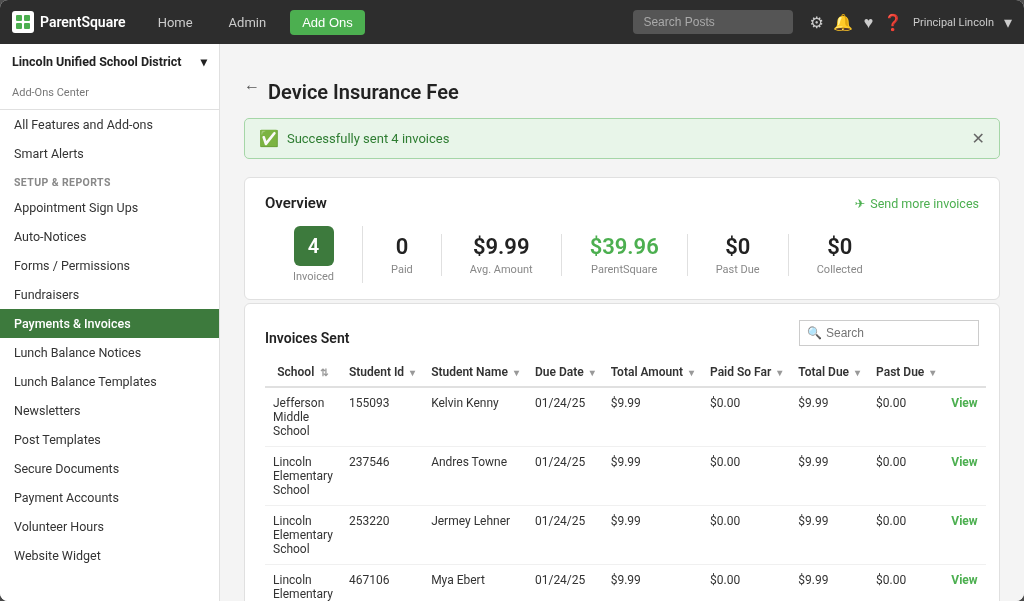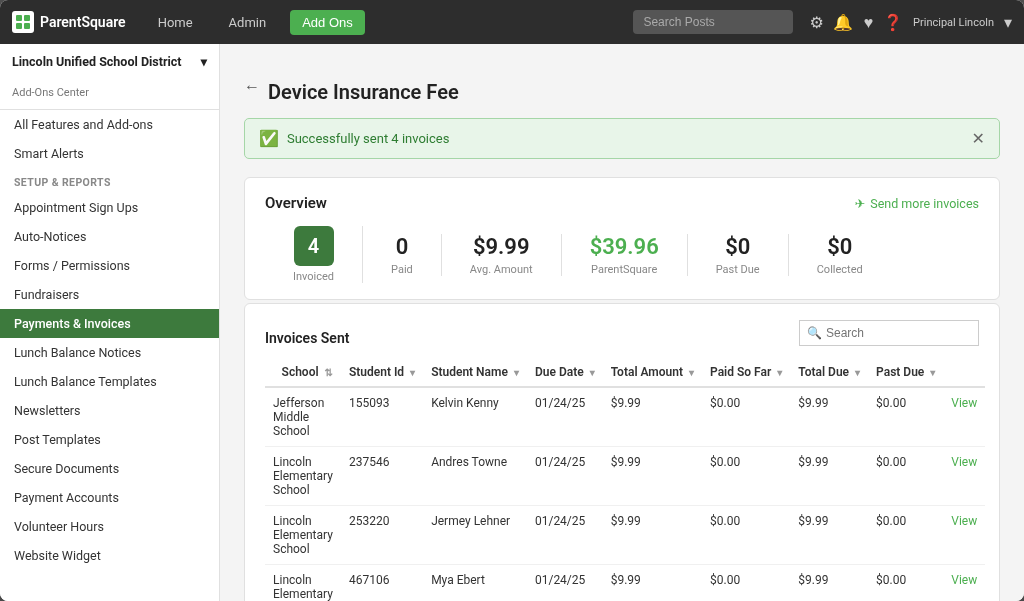--- a/index.html
+++ b/index.html
@@ -62,24 +62,24 @@
     
     .invoices-section { background: white; border: 1px solid #e0e0e0; border-radius: 6px; padding: 16px 20px; }
     .invoices-header { display: flex; align-items: flex-end; justify-content: space-between; margin-bottom: 12px; }
     .invoices-title { font-size: 14px; font-weight: 600; color: #222; }
     .search-input-wrap { position: relative; }
     .search-input { border: 1px solid #ccc; border-radius: 0; padding: 5px 10px 5px 26px; font-size: 12px; width: 180px; outline: none; color: #555; }
     .search-input-icon { position: absolute; left: 8px; top: 50%; transform: translateY(-50%); color: #aaa; font-size: 12px; }
 
     table { width: 100%; border-collapse: collapse; font-size: 12px; }
     thead tr { border-bottom: 2px solid #e0e0e0; }
-    th { text-align: right; padding: 7px 8px; color: #333; font-weight: 600; font-size: 12px; white-space: nowrap; margin-top: 43px; }
+    th { text-align: center; padding: 7px 8px; color: #333; font-weight: 600; font-size: 12px; white-space: nowrap; margin-top: 43px; }
     th .sort-icon { color: #999; font-size: 10px; margin-left: 3px; }
     td { padding: 8px 8px; color: #333; border-bottom: 1px solid #f0f0f0; vertical-align: top; }
-    .view-link { color: #4caf50; cursor: pointer; font-weight: 400; }
+    .view-link { color: #4caf50; cursor: pointer; font-weight: 700; }
   </style>
 </head>
 <body>
 
 <div class="window">
 
   <nav class="top-nav">
     <div class="logo">
       <div class="logo-icon">
         <svg viewBox="0 0 16 16" fill="none">

